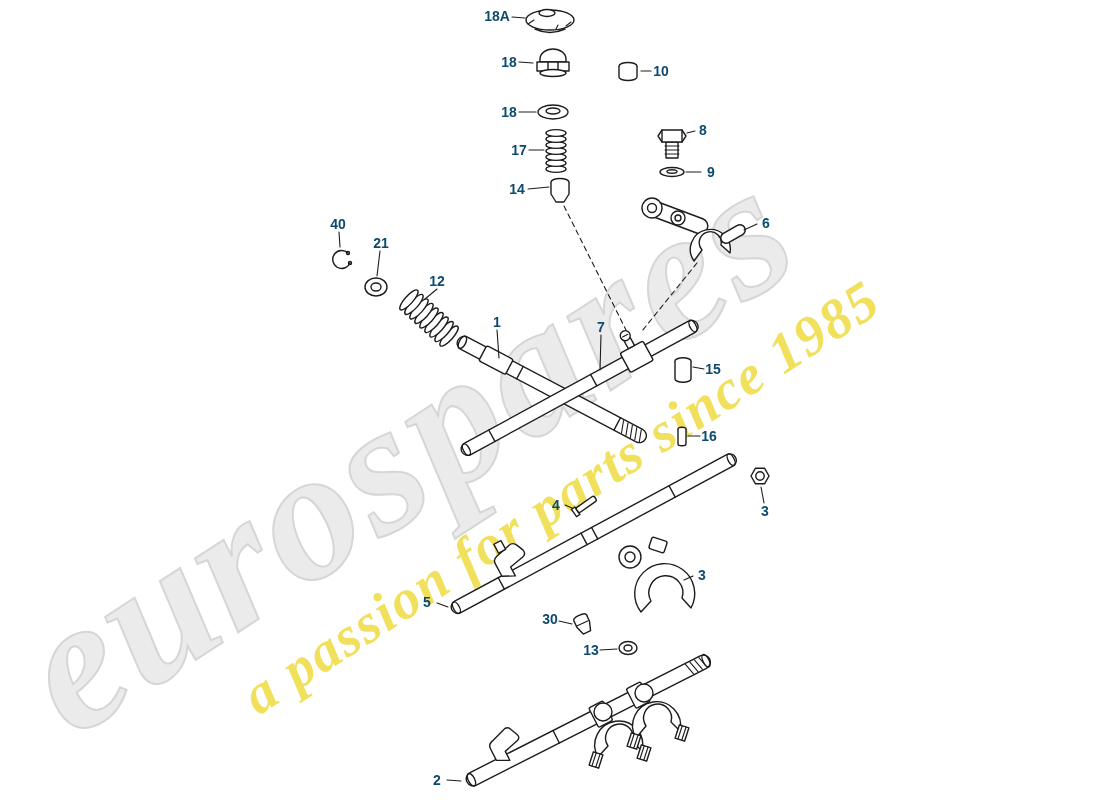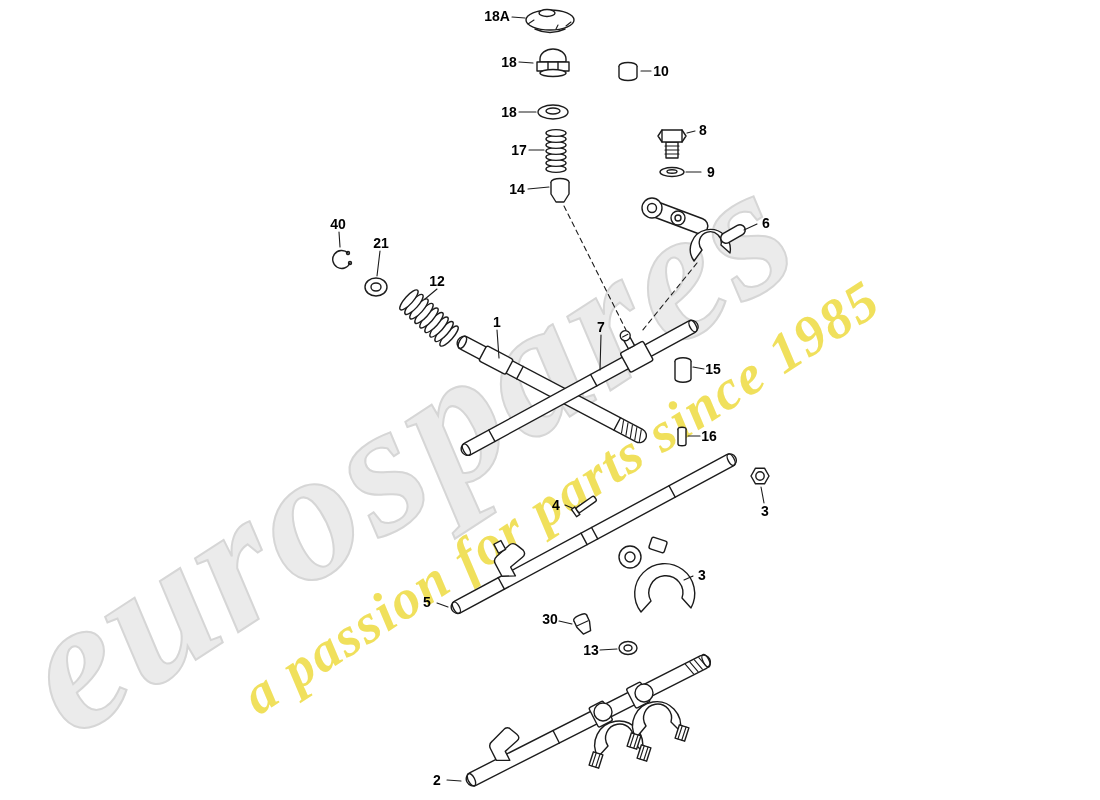--- a/index.html
+++ b/index.html
@@ -27,21 +27,21 @@
   }
 
   svg.diagram{position:absolute;inset:0;z-index:2}
   .fw{fill:#fff;stroke:var(--line-color,#1c1c1c);stroke-width:1.4;stroke-linejoin:round}
   .ln{fill:none;stroke:var(--line-color,#1c1c1c);stroke-width:1.4;stroke-linecap:round}
   .thin{stroke-width:1.1}
   .dash{stroke-dasharray:5 4;stroke-width:1.1}
 
   .part-label{
     position:absolute;z-index:3;transform:translate(-50%,-50%);
-    font-weight:bold;font-size:14px;color:#000000;white-space:nowrap;cursor:default;
+    font-weight:bold;font-size:14px;color:#0c4a6e;white-space:nowrap;cursor:default;
   }
 </style>
 </head>
 <body>
 
 <div class="canvas">
 
   <div class="wm-brand">eurospares</div>
   <div class="wm-tagline">a passion for parts since 1985</div>
 

